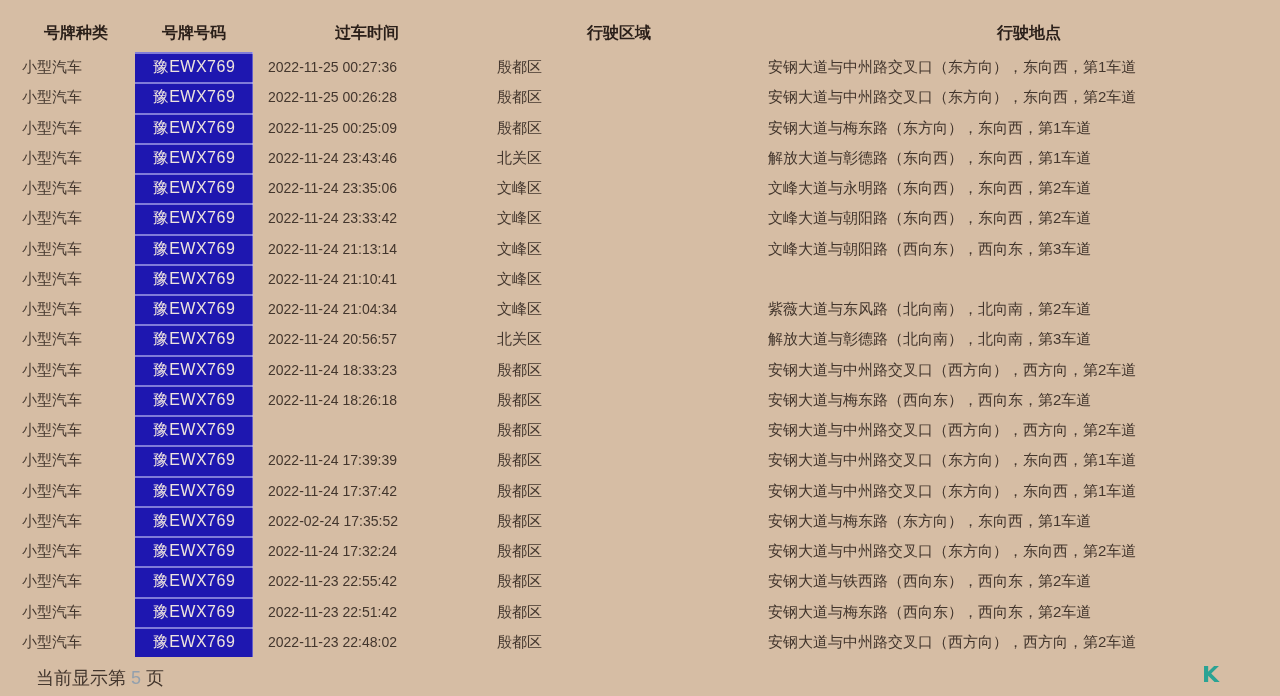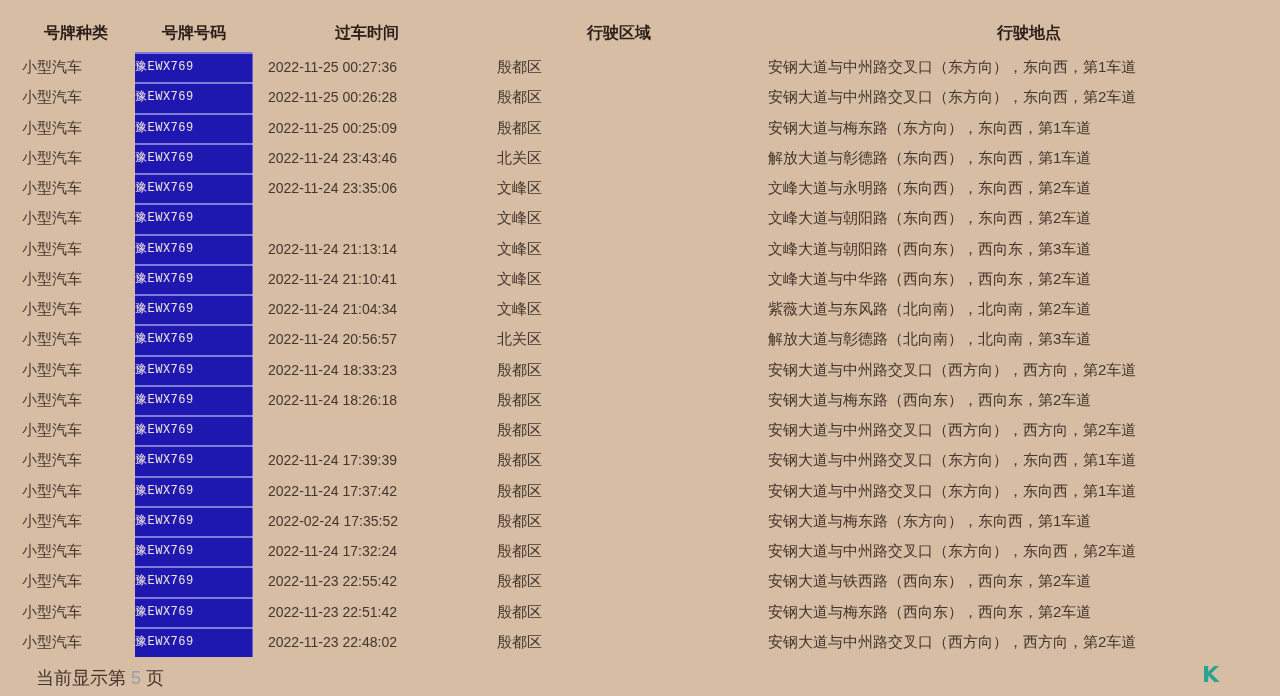--- a/index.html
+++ b/index.html
@@ -36,25 +36,24 @@
   
   .rows{position:absolute;top:52px;left:0;width:100%;}
   .row{position:relative;height:30.25px;}
   .cell{
     position:absolute;top:0;height:100%;
     line-height:30.25px;white-space:nowrap;
     font-size:15px;color:var(--text);
   }
   .cell.type{left:22px;}
   .cell.plate{
-    left:135px;width:118px;text-align:left;
+    left:135px;width:118px;text-align:center;
     background:var(--badge);color:var(--badge-text);
-    font-size:12px;letter-spacing:.5px;
+    font-size:16px;letter-spacing:.5px;
     box-shadow:inset 0 2px 0 rgba(225,225,255,.5), inset -1px 0 0 rgba(225,225,255,.35);
-    font-family:Liberation Mono, monospace;
   }
   .cell.time{left:268px;font-size:14px;}
   .cell.district{left:497px;}
   .cell.location{left:768px;}
 
   
   .footer{
     position:absolute;left:36px;top:667px;height:22px;
     font-size:18px;color:var(--text);line-height:22px;white-space:nowrap;text-align:center;
   }
@@ -111,36 +110,36 @@
       <div class="row">
         <span class="cell type">小型汽车</span>
         <span class="cell plate">豫EWX769</span>
         <span class="cell time">2022-11-24 23:35:06</span>
         <span class="cell district">文峰区</span>
         <span class="cell location">文峰大道与永明路（东向西），东向西，第2车道</span>
       </div>
       <div class="row">
         <span class="cell type">小型汽车</span>
         <span class="cell plate">豫EWX769</span>
+        <span class="cell time">2022-11-24 23:33:42</span>
         <span class="cell district">文峰区</span>
         <span class="cell location">文峰大道与朝阳路（东向西），东向西，第2车道</span>
       </div>
       <div class="row">
         <span class="cell type">小型汽车</span>
         <span class="cell plate">豫EWX769</span>
         <span class="cell time">2022-11-24 21:13:14</span>
         <span class="cell district">文峰区</span>
         <span class="cell location">文峰大道与朝阳路（西向东），西向东，第3车道</span>
       </div>
       <div class="row">
         <span class="cell type">小型汽车</span>
         <span class="cell plate">豫EWX769</span>
         <span class="cell time">2022-11-24 21:10:41</span>
         <span class="cell district">文峰区</span>
-        <span class="cell location">文峰大道与中华路（西向东），西向东，第2车道</span>
       </div>
       <div class="row">
         <span class="cell type">小型汽车</span>
         <span class="cell plate">豫EWX769</span>
         <span class="cell time">2022-11-24 21:04:34</span>
         <span class="cell district">文峰区</span>
         <span class="cell location">紫薇大道与东风路（北向南），北向南，第2车道</span>
       </div>
       <div class="row">
         <span class="cell type">小型汽车</span>

